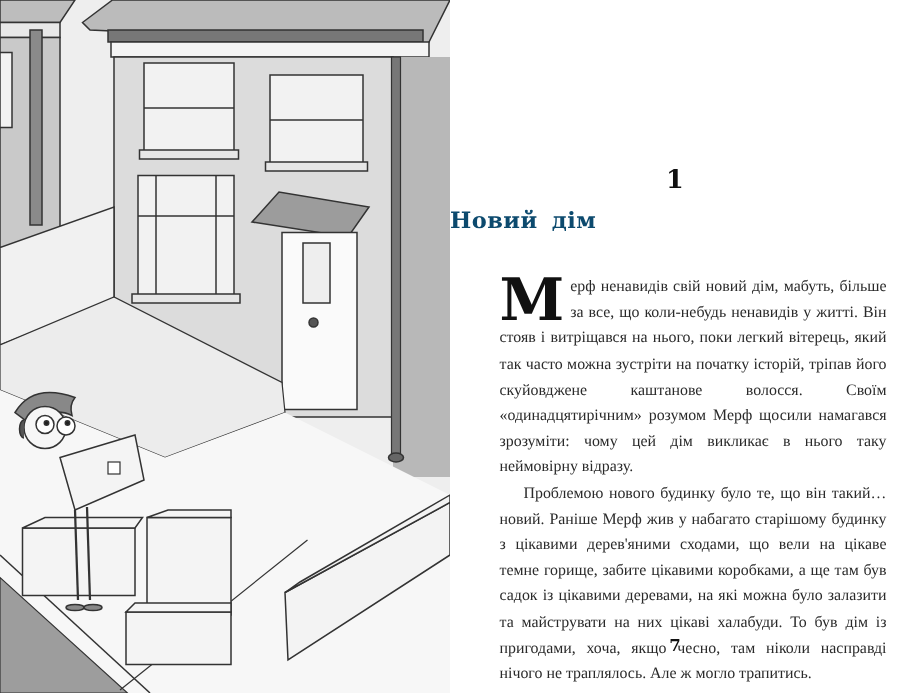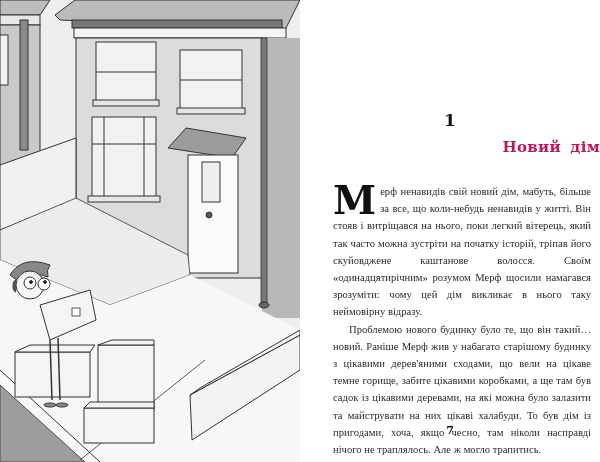--- a/index.html
+++ b/index.html
@@ -9,22 +9,22 @@
   }
   .spread { position: absolute; inset: 0; display: flex; }
   .left-page { position: relative; width: 300px; height: 462px; background: #f2f2f2; overflow: hidden; }
   .left-page svg { position: absolute; left: 0; top: 0; }
   .right-page { position: relative; width: 300px; height: 462px; background: #fff; }
   .chapter-num {
     position: absolute; left: 0; right: 0; top: 110px; text-align: center;
     font-family: "DejaVu Serif", serif; font-size: 17px; font-weight: bold; color: #111;
   }
   .chapter-title {
-    position: absolute; left: 0; right: 0; top: 138px; text-align: right;
-    font-family: "DejaVu Serif", serif; font-size: 15px; font-weight: bold; color: #be185d;
+    position: absolute; left: 0; right: 0; top: 138px; text-align: left;
+    font-family: "DejaVu Serif", serif; font-size: 15px; font-weight: bold; color: #0c4a6e;
     letter-spacing: 0.3px; word-spacing: 4px;
   }
   .body-text {
     position: absolute; left: 33px; width: 258px; top: 183px;
     font-family: "Liberation Serif", serif; font-size: 10.6px; line-height: 17.2px;
     color: #2a2a2a; text-align: justify;
   }
   .body-text p { margin: 0; }
   .body-text p.indent { text-indent: 16px; font-family: Liberation Serif, serif; }
   .dropcap {

